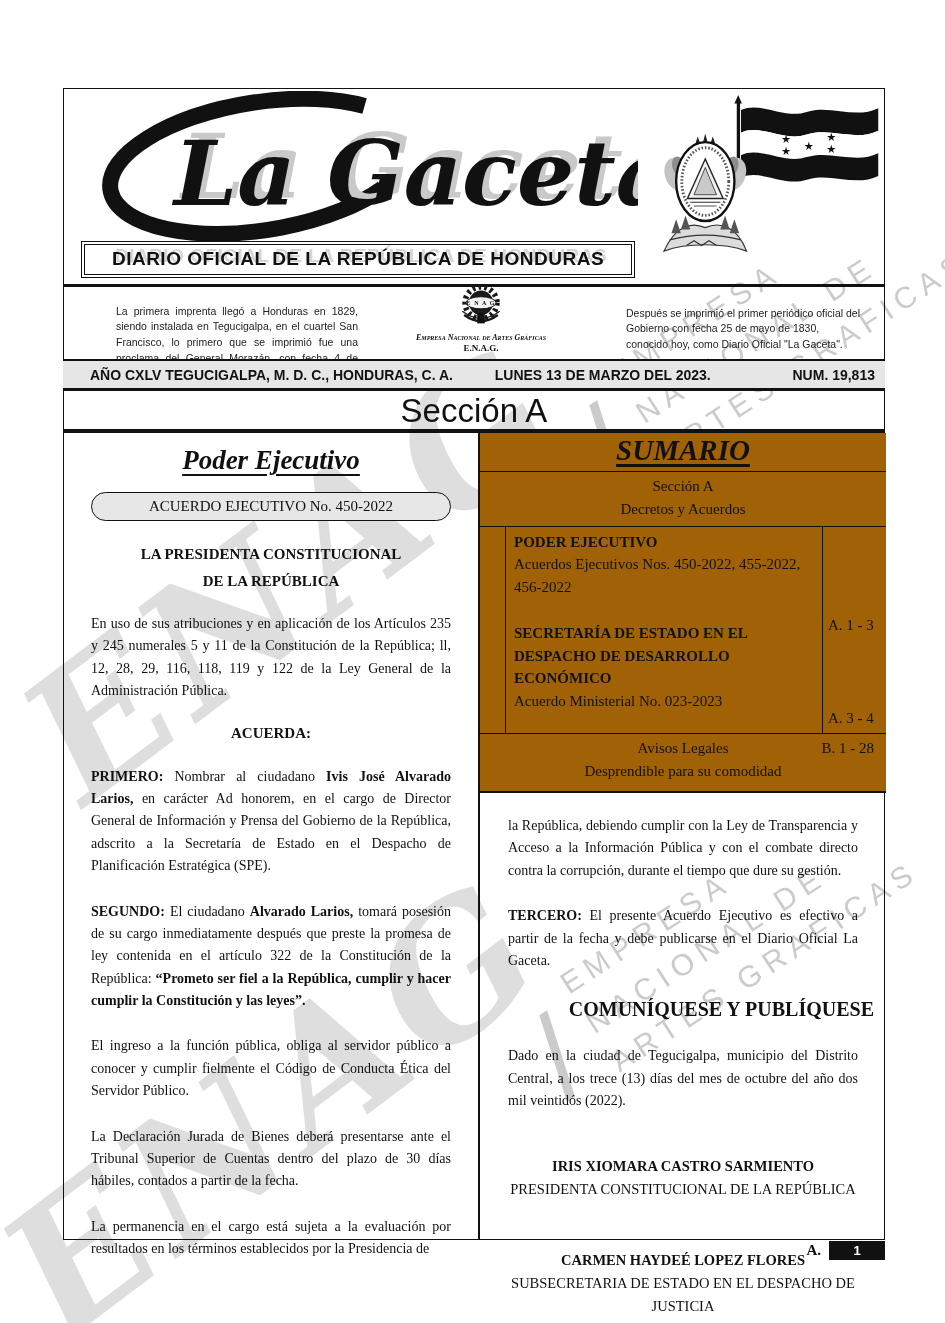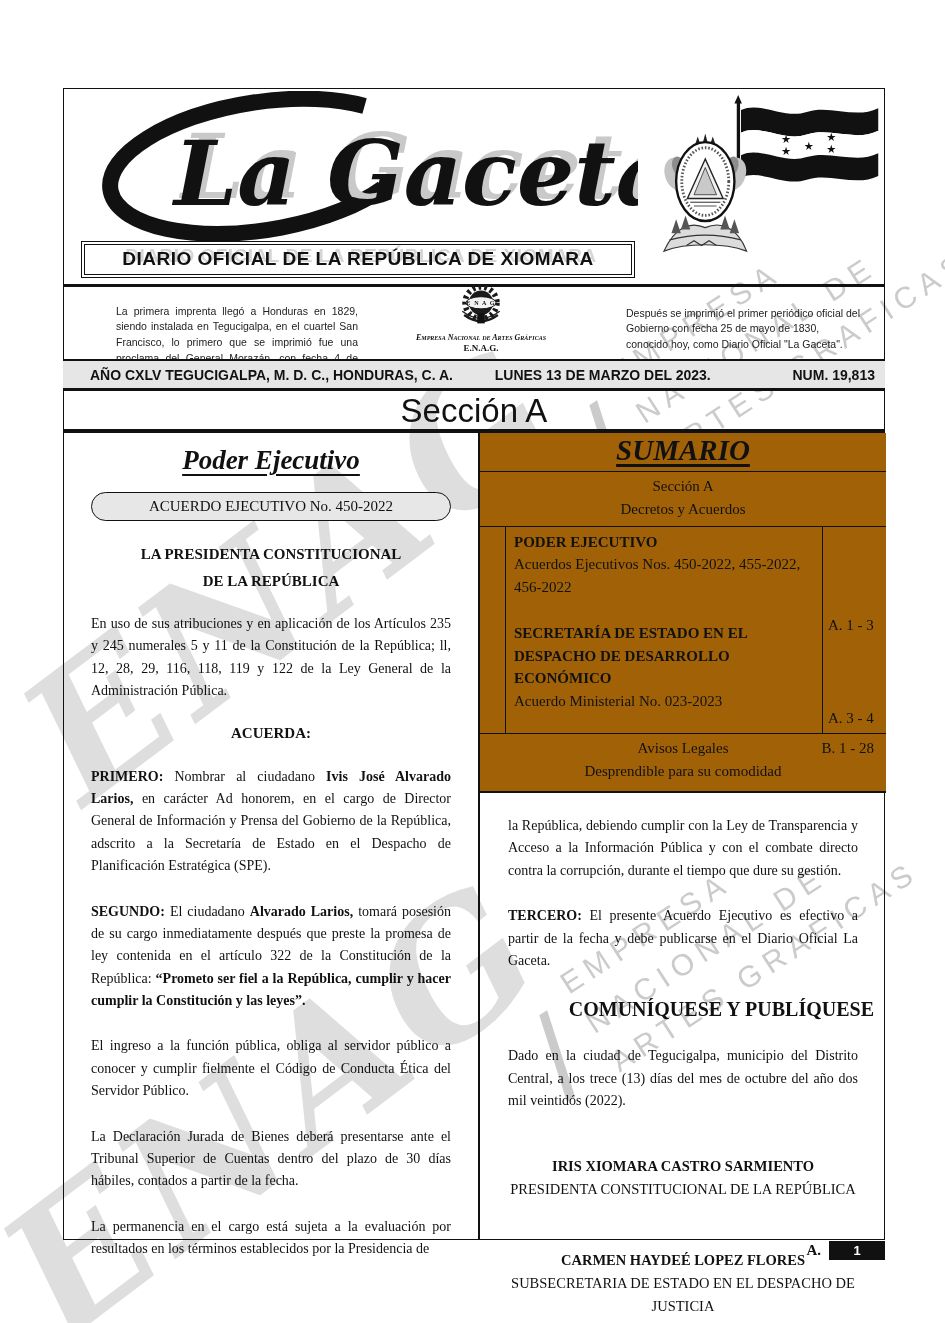--- a/index.html
+++ b/index.html
@@ -170,21 +170,21 @@
         <polygon points="14,107 19,92 24,107" fill="#555"></polygon>
         <polygon points="24,103 29,88 34,103" fill="#555"></polygon>
         <polygon points="66,103 71,88 76,103" fill="#555"></polygon>
         <polygon points="76,107 81,92 86,107" fill="#555"></polygon>
         <path d="M12,114 Q50,104 88,114" fill="none" stroke="#333" stroke-width="1.2"></path>
         <path d="M30,120 l8,-5 8,5 8,-5 8,5" fill="none" stroke="#333" stroke-width="1.2"></path>
       </g>
     </svg>
 
     <div class="subtitle-box">
-      <div class="subtitle-inner">DIARIO OFICIAL DE LA REPÚBLICA DE XIOMARA</div>
+      <div class="subtitle-inner">DIARIO OFICIAL DE LA REPÚBLICA DE HONDURAS</div>
     </div>
 
     <div class="masthead-rule"></div>
 
     <div class="info-strip">
       <p class="info-note note-left">La primera imprenta llegó a Honduras en 1829, siendo instalada en Tegucigalpa, en el cuartel San Francisco, lo primero que se imprimió fue una proclama del General Morazán, con fecha 4 de diciembre de 1829.</p>
       <div class="enag-block">
         <svg width="90" height="44" viewBox="0 0 90 47">
           <circle cx="45" cy="19" r="17" fill="none" stroke="#1a1a1a" stroke-width="6" stroke-dasharray="3,3.4"></circle>
           <circle cx="45" cy="19" r="13" fill="#1a1a1a"></circle>

